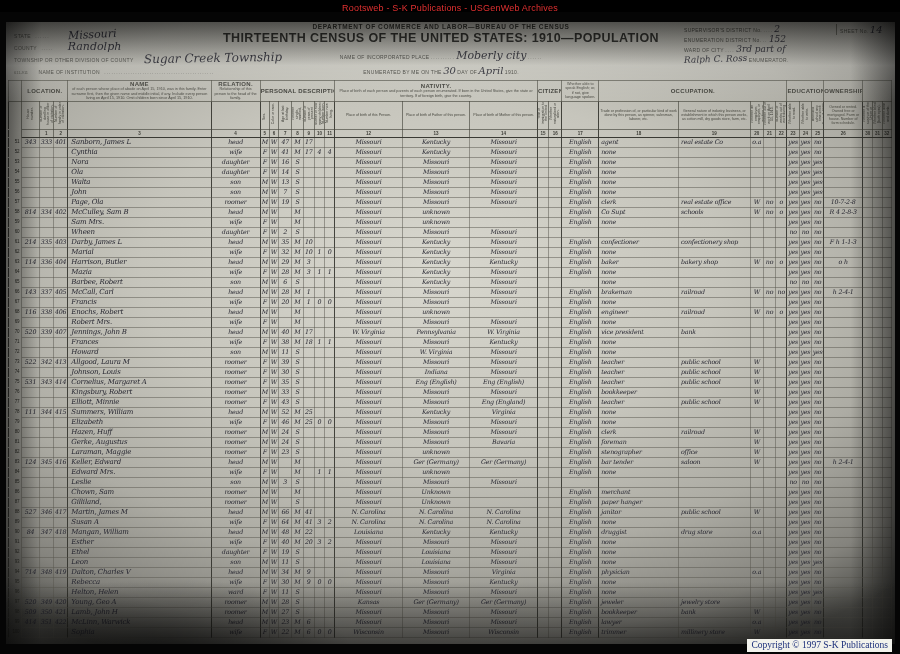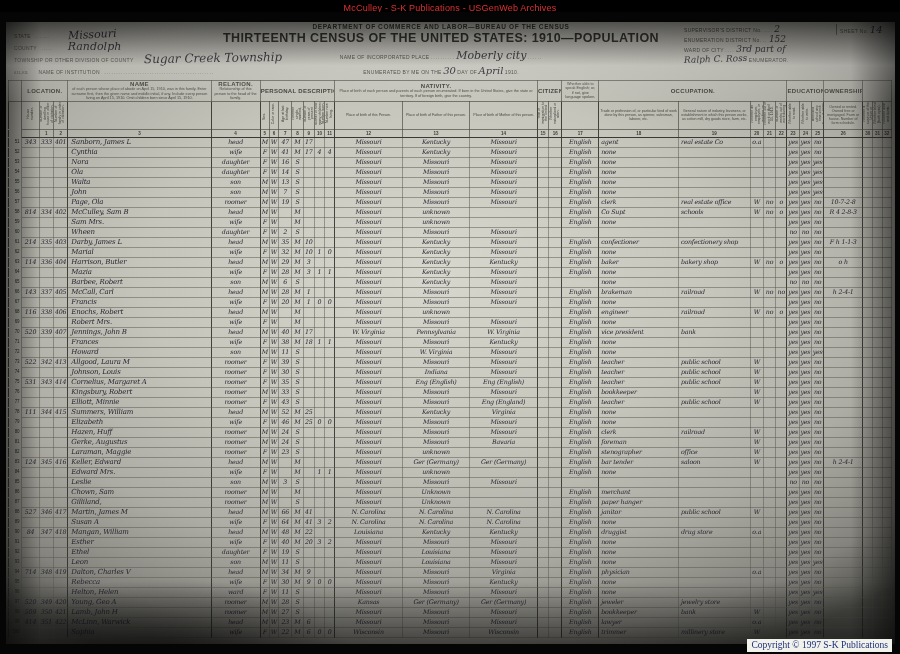--- a/index.html
+++ b/index.html
@@ -93,21 +93,21 @@
   .copyright{
     position:absolute;right:8px;bottom:2px;height:13px;line-height:13px;
     background:#f2f2ec;padding:0 4px;
     font-family:"Liberation Serif", serif;font-size:9.5px;
   }
 </style>
 </head>
 <body>
 
 <div class="banner">
-  <span style="color: rgb(224, 48, 48);">McCulley - S-K Publications - USGenWeb Archives</span>
+  <span style="color: rgb(224, 48, 48);">Rootsweb - S-K Publications - USGenWeb Archives</span>
 </div>
 
 <div class="scan">
   <div class="paper">
 
     <div class="hdr-left">
       <div class="fline">
         <span class="plbl">STATE</span>
         <span class="dots">......</span>
         <span class="hw hw-state">Missouri</span>

